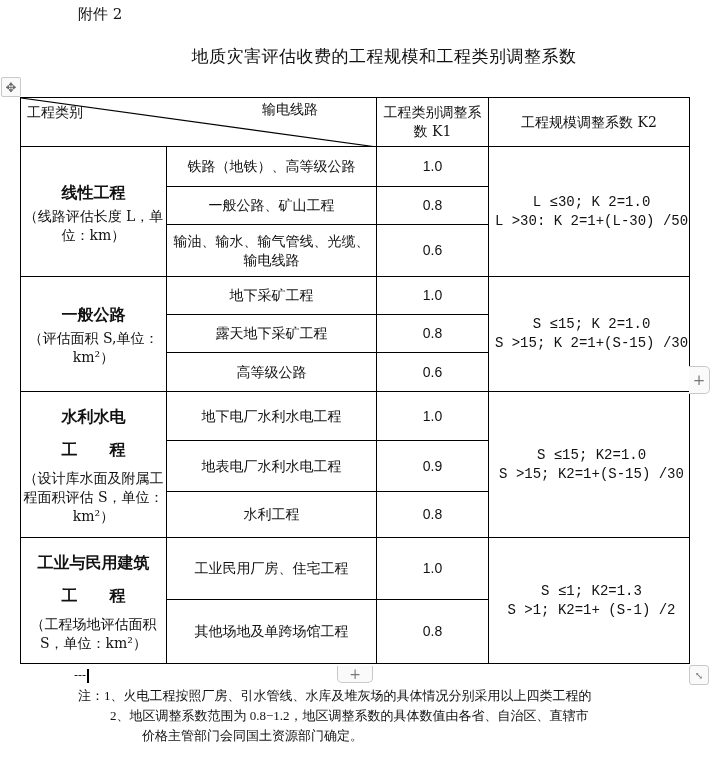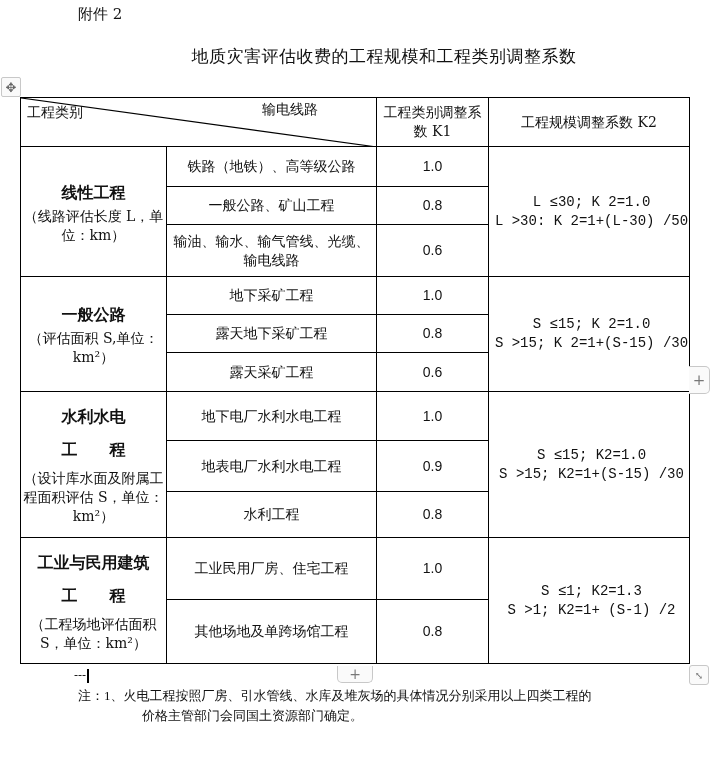--- a/index.html
+++ b/index.html
@@ -94,21 +94,21 @@
     <td rowspan="3" class="k2">
       <div>S ≤15; K 2=1.0</div>
       <div>S &gt;15; K 2=1+(S-15) /30</div>
     </td>
   </tr>
   <tr style="height:38px">
     <td>露天地下采矿工程</td>
     <td class="mono">0.8</td>
   </tr>
   <tr style="height:39px">
-    <td>露天采矿工程</td>
+    <td>高等级公路</td>
     <td class="mono">0.6</td>
   </tr>
 
   <tr style="height:49px">
     <td rowspan="3" class="cat">
       <b>水利水电</b>
       <b style="line-height:38px;">工　　程</b>
       <span class="sub">（设计库水面及附属工程面积评估 S，单位：km²）</span>
     </td>
     <td>地下电厂水利水电工程</td>
@@ -158,14 +158,17 @@
 </div>
 
 <div class="cursor-mark">
   <span>---</span><span class="bar"></span>
 </div>
 
 <div class="notes">
   <div class="note-line">
     <span>注：</span><span>1、</span><span>火电工程按照厂房、引水管线、水库及堆灰场的具体情况分别采用以上四类工程的</span>
   </div>
+  <div class="note-line indent-n2">
+    <span>2、</span><span>地区调整系数范围为 0.8−1.2，地区调整系数的具体数值由各省、自治区、直辖市</span>
+  </div>
   <div class="note-line indent1">价格主管部门会同国土资源部门确定。</div>
 </div>
 
 </body></html>

